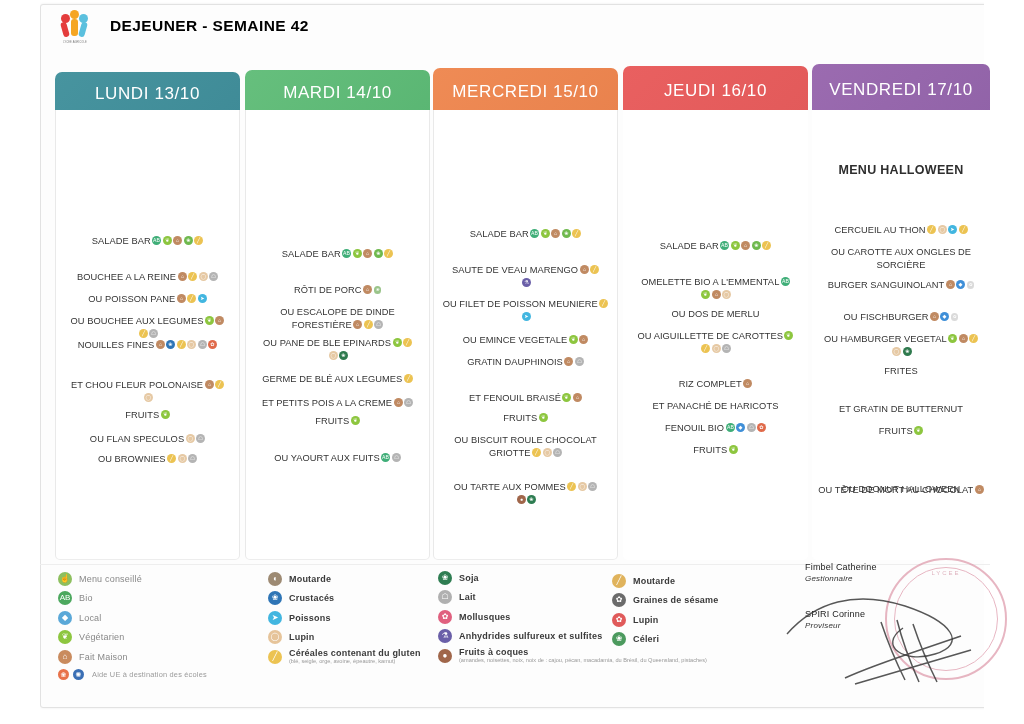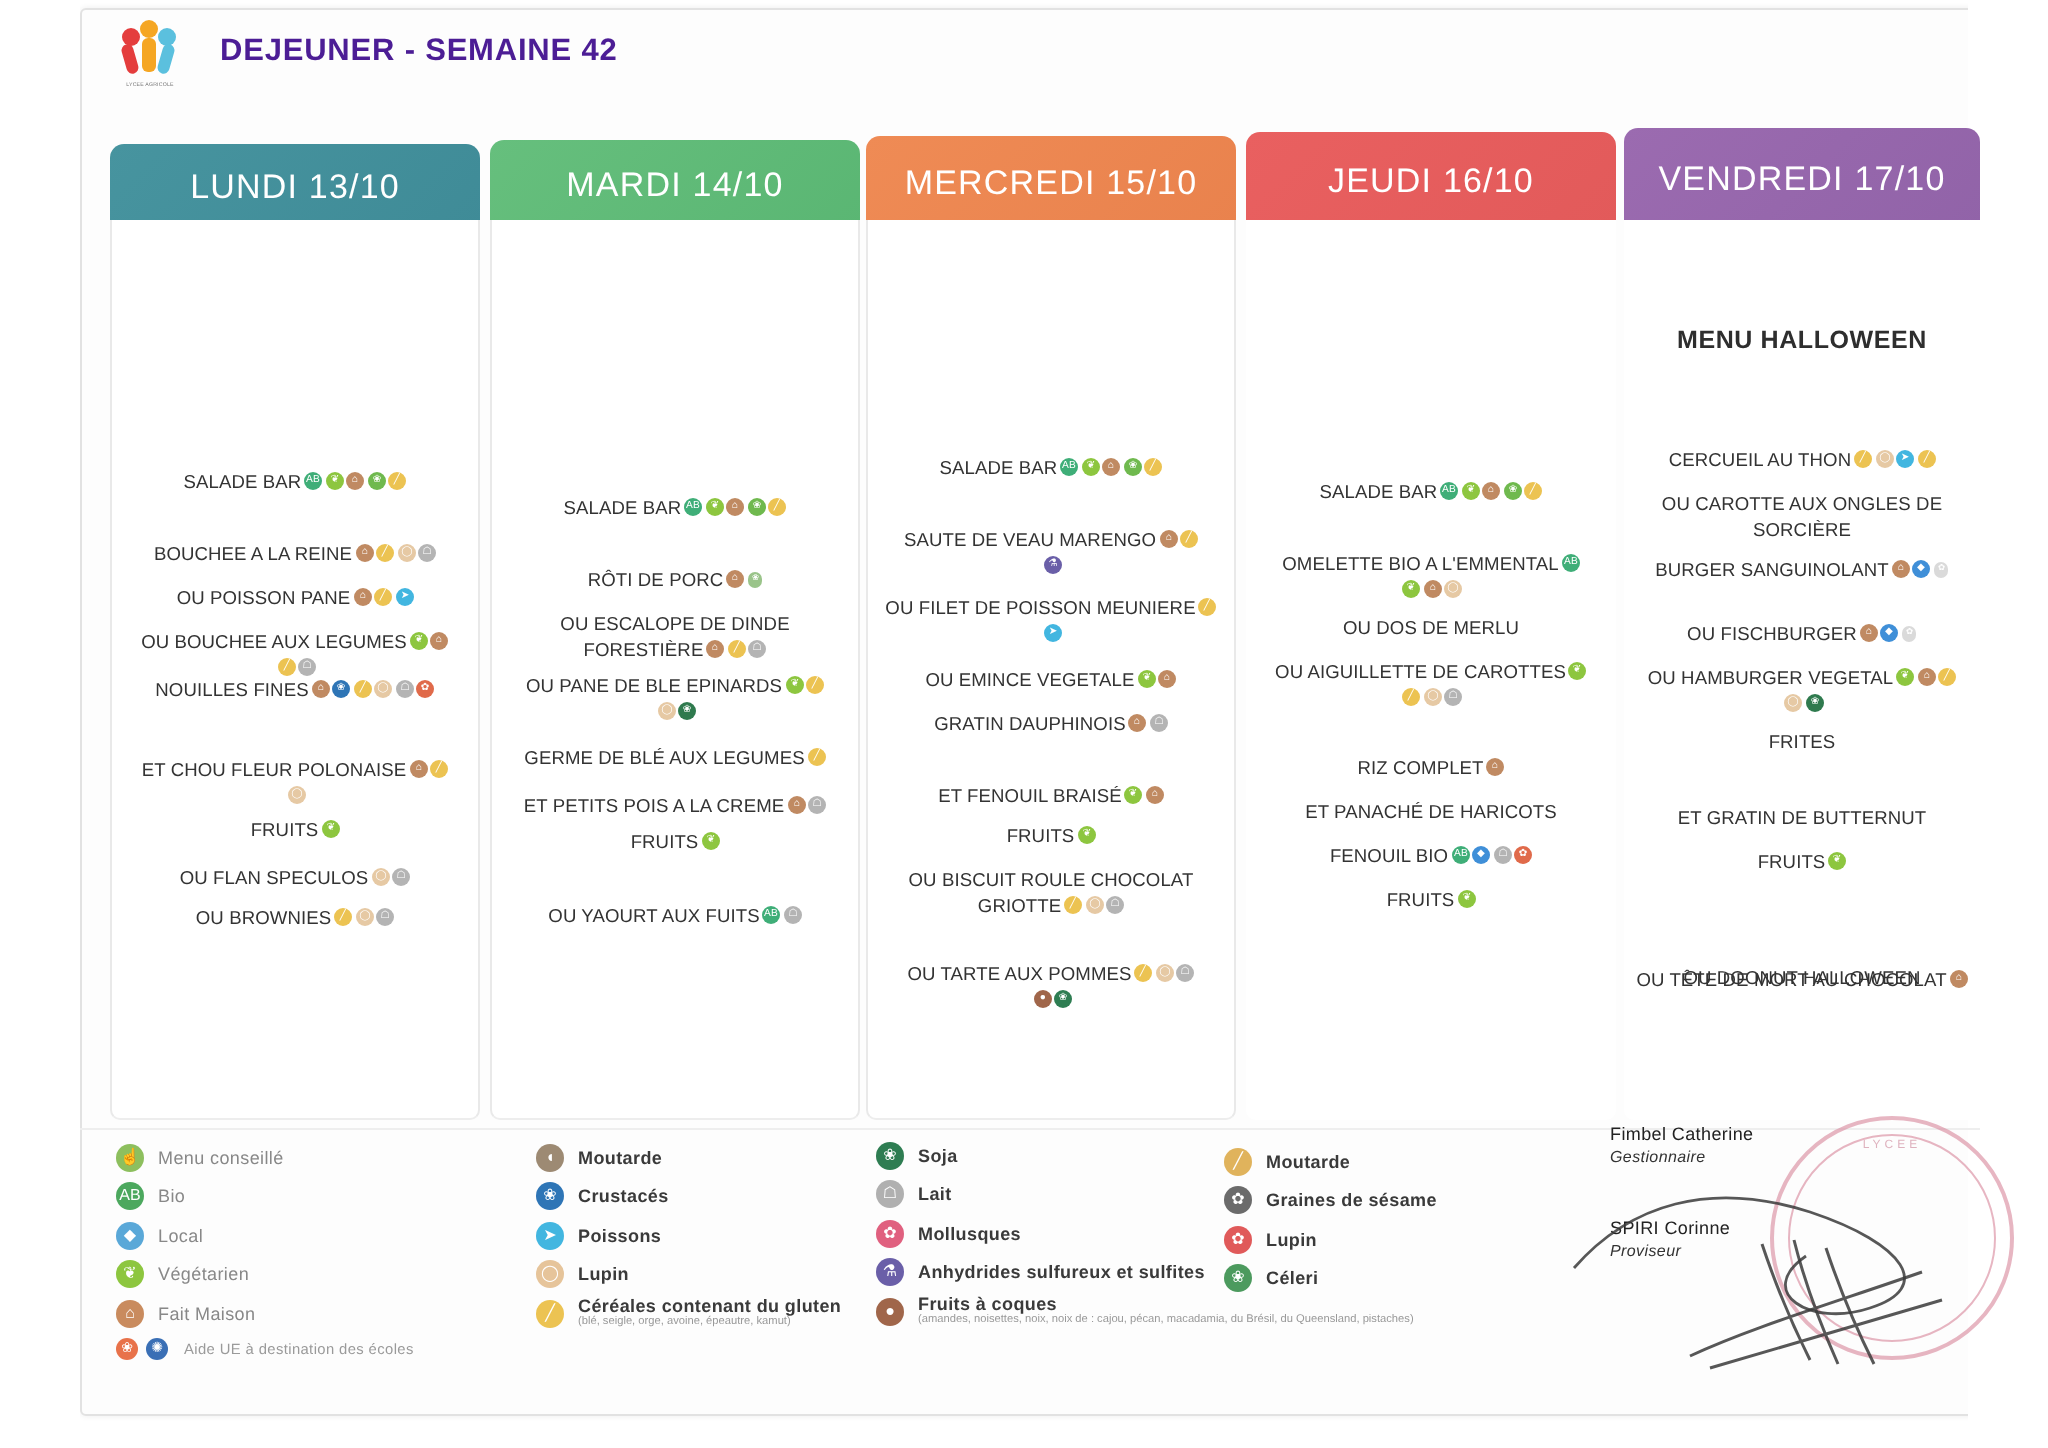--- a/index.html
+++ b/index.html
@@ -43,21 +43,21 @@
   #logo .fig { position: absolute; border-radius: 50%; }
   #logo .f1 { width: 9px; height: 9px; background: #e43d3d; left: 3px;  top: 5px; }
   #logo .f2 { width: 9px; height: 9px; background: #f5a623; left: 12px; top: 1px; }
   #logo .f3 { width: 9px; height: 9px; background: #5bc0de; left: 21px; top: 5px; }
   #logo .b1 { position:absolute; width: 6px; height: 15px; background: #e43d3d; left: 4px;  top: 13px; border-radius: 3px; transform: rotate(-16deg); }
   #logo .b2 { position:absolute; width: 7px; height: 17px; background: #f5a623; left: 13px; top: 10px; border-radius: 3px; }
   #logo .b3 { position:absolute; width: 6px; height: 15px; background: #5bc0de; left: 22px; top: 13px; border-radius: 3px; transform: rotate(16deg); }
   #logo .cap { position: absolute; left: 2px; bottom: -1px; width: 30px; text-align: center;
                font-size: 2.6px; color: #777; letter-spacing: .1px; }
   #doc-title {
-    font-size: 15.5px; font-weight: bold; color: #4c1d95;
+    font-size: 15.5px; font-weight: bold; color: #000000;
     letter-spacing: .4px;
   }
 
   
   #headers { position: absolute; left: 40px; top: 62px; width: 950px; height: 54px; }
   .day-head {
     position: absolute; top: 0;
     border-radius: 7px 7px 0 0;
     color: #fff;
     display: flex; align-items: center; justify-content: center;

